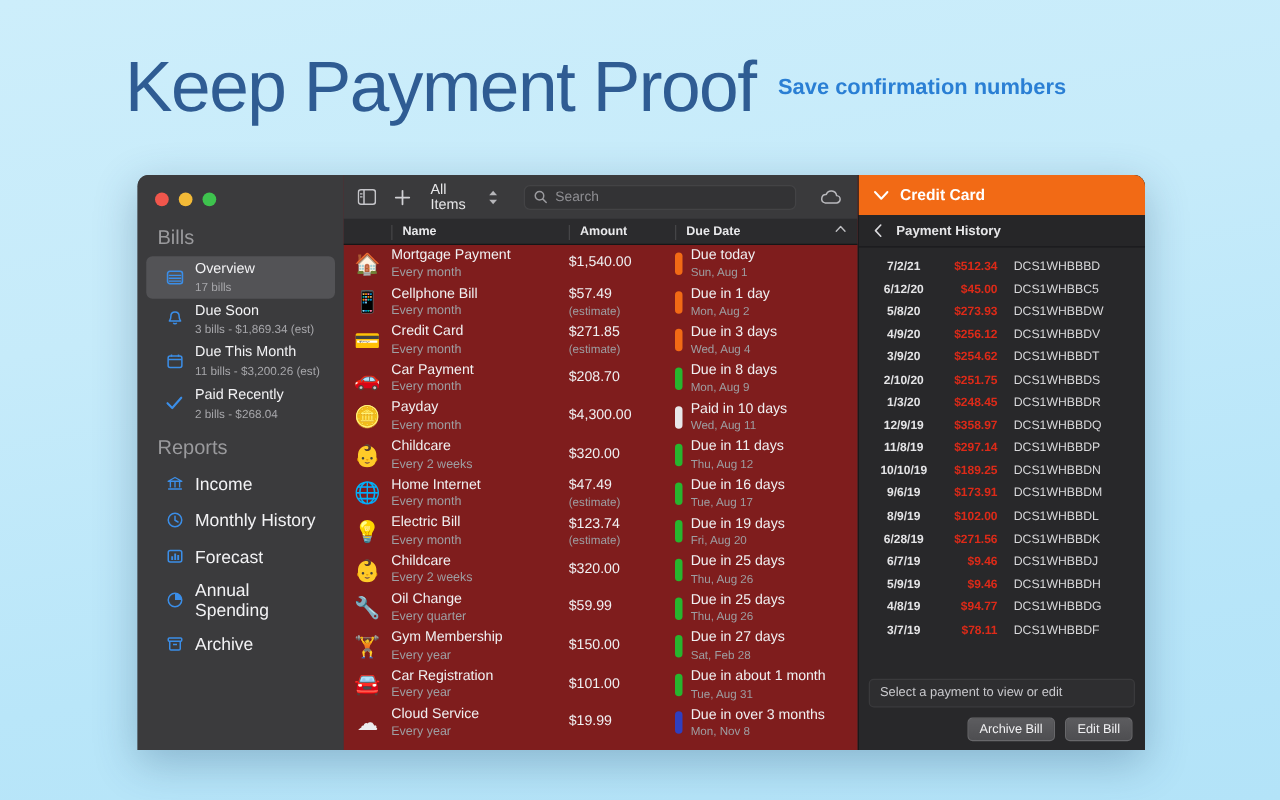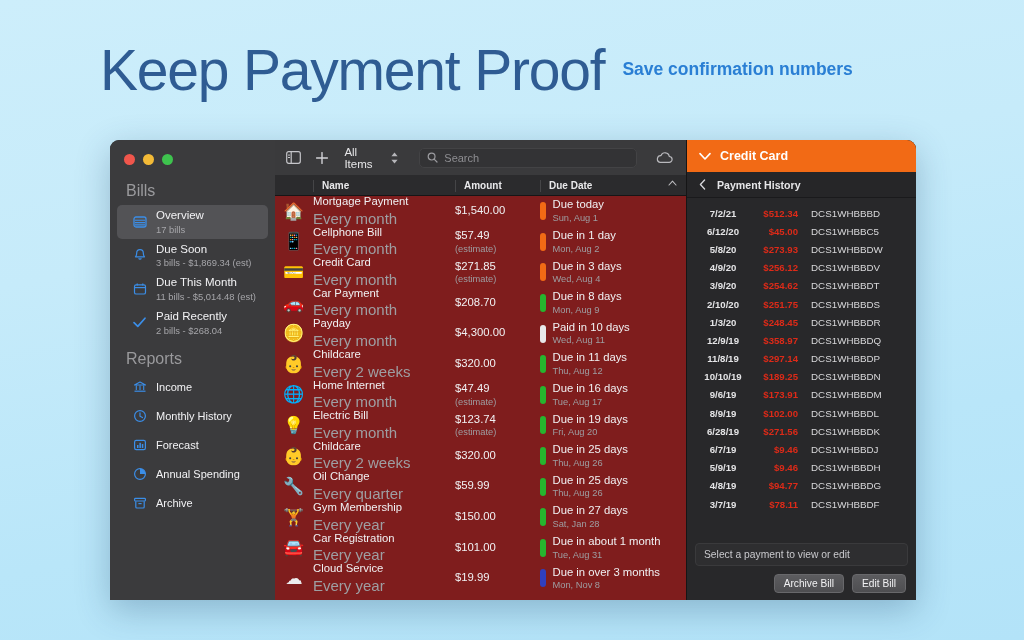--- a/index.html
+++ b/index.html
@@ -73,21 +73,21 @@
     padding: 4px 8px 4px 15px;
     margin: 0 7px;
     border-radius: 5px;
     min-height: 29px;
   }
   .sb-item.selected { background: #535356; }
   .sb-icon { width: 15px; height: 15px; flex: 0 0 15px; display: flex; align-items: center; justify-content: center; color: #3b8ee8; }
   .sb-texts { display: flex; flex-direction: column; line-height: 1.18; }
   .sb-title { font-size: 11.5px; color: #f2f2f4; }
   .sb-sub { font-size: 9.4px; color: #a6a6aa; margin-top: 1px; }
-  .sb-item.compact .sb-title { font-size: 11px; }
+  .sb-item.compact .sb-title { font-size: 14px; }
 
   
   .main {
     flex: 1 1 auto;
     background: #7f1d1d;
     display: flex; flex-direction: column;
     min-width: 0;
     position: relative;
   }
   .toolbar {
@@ -137,21 +137,21 @@
 
   .rows { flex: 1 1 auto; overflow: hidden; }
   .row {
     display: flex; align-items: center;
     height: 30.6px;
     color: #ececee;
   }
   .row-ico { width: 38px; flex: 0 0 38px; text-align: center; font-size: 17px; line-height: 1; }
   .cell-name { width: 142px; flex: 0 0 142px; display: flex; flex-direction: column; line-height: 1.2; }
   .n1 { font-size: 11.3px; color: #f0f0f2; }
-  .n2 { font-size: 15px; color: #9e9ea2; margin-top: 1px; }
+  .n2 { font-size: 10px; color: #9e9ea2; margin-top: 1px; }
   .cell-amt { width: 85px; flex: 0 0 85px; display: flex; flex-direction: column; line-height: 1.2; }
   .a1 { font-size: 11.3px; color: #f0f0f2; }
   .a2 { font-size: 9.3px; color: #9e9ea2; margin-top: 1px; }
   .cell-due { flex: 1 1 auto; display: flex; align-items: center; gap: 7px; }
   .pill { width: 5.5px; height: 18px; border-radius: 3px; flex: 0 0 5.5px; }
   .d-texts { display: flex; flex-direction: column; line-height: 1.2; }
   .d1 { font-size: 11.3px; color: #f0f0f2; }
   .d2 { font-size: 9.3px; color: #9e9ea2; margin-top: 1px; }
 
   
@@ -266,21 +266,21 @@
       <span class="sb-icon">
         <svg width="14" height="14" viewBox="0 0 14 14">
             <rect x="1.5" y="2.8" width="11" height="9.2" rx="1.6" fill="none" stroke="#3b8ee8" stroke-width="1.2"></rect>
             <line x1="1.5" y1="5.6" x2="12.5" y2="5.6" stroke="#3b8ee8" stroke-width="1.2"></line>
             <line x1="4.2" y1="1.6" x2="4.2" y2="3.4" stroke="#3b8ee8" stroke-width="1.2"></line>
             <line x1="9.8" y1="1.6" x2="9.8" y2="3.4" stroke="#3b8ee8" stroke-width="1.2"></line>
           </svg>
       </span>
       <span class="sb-texts">
         <span class="sb-title">Due This Month</span>
-        <span class="sb-sub">11 bills - $5,014.48 (est)</span>
+        <span class="sb-sub">11 bills - $3,200.26 (est)</span>
       </span>
     </div>
 
     <div class="sb-item">
       <span class="sb-icon">
         <svg width="15" height="15" viewBox="0 0 15 15">
             <path d="M2 7.6 L5.8 11.4 L13 3.2" fill="none" stroke="#3b8ee8" stroke-width="1.7" stroke-linecap="round" stroke-linejoin="round"></path>
           </svg>
       </span>
       <span class="sb-texts">
@@ -603,21 +603,21 @@
             <span class="n2">Every year</span>
           </div>
           <div class="cell-amt">
             <span class="a1">$150.00</span>
             <span class="a2"></span>
           </div>
           <div class="cell-due">
             <span class="pill" style="background: rgb(39, 181, 46);"></span>
             <span class="d-texts">
               <span class="d1">Due in 27 days</span>
-              <span class="d2">Sat, Jan 28</span>
+              <span class="d2">Sat, Feb 28</span>
             </span>
           </div>
         </div>
         <div class="row">
           <div class="row-ico">🚘</div>
           <div class="cell-name">
             <span class="n1">Car Registration</span>
             <span class="n2">Every year</span>
           </div>
           <div class="cell-amt">

